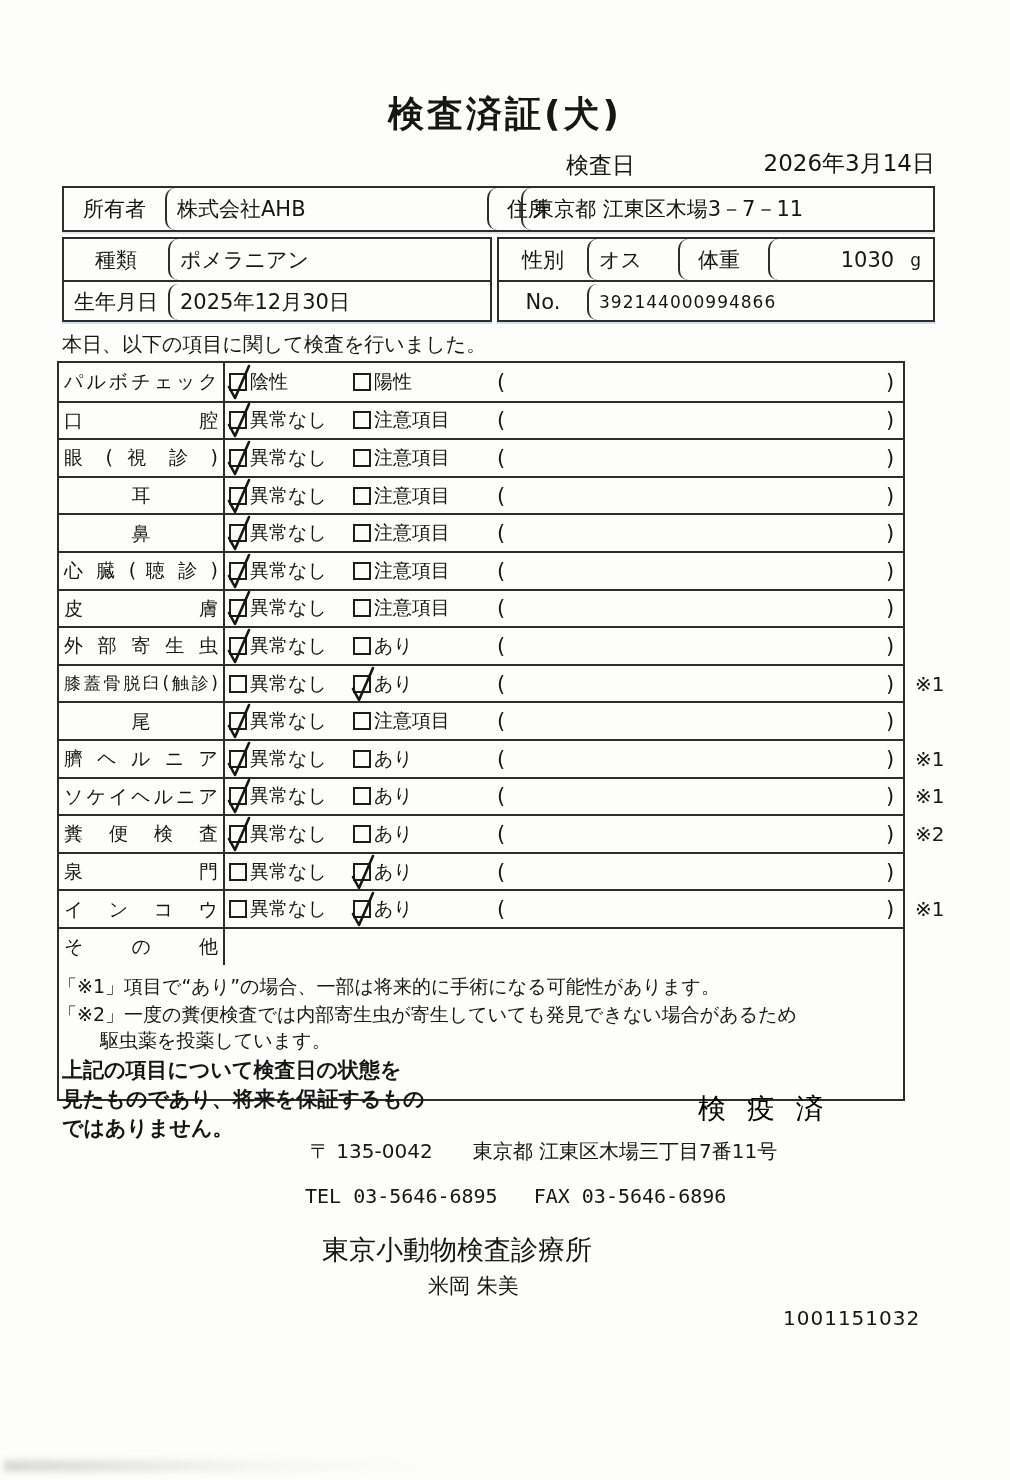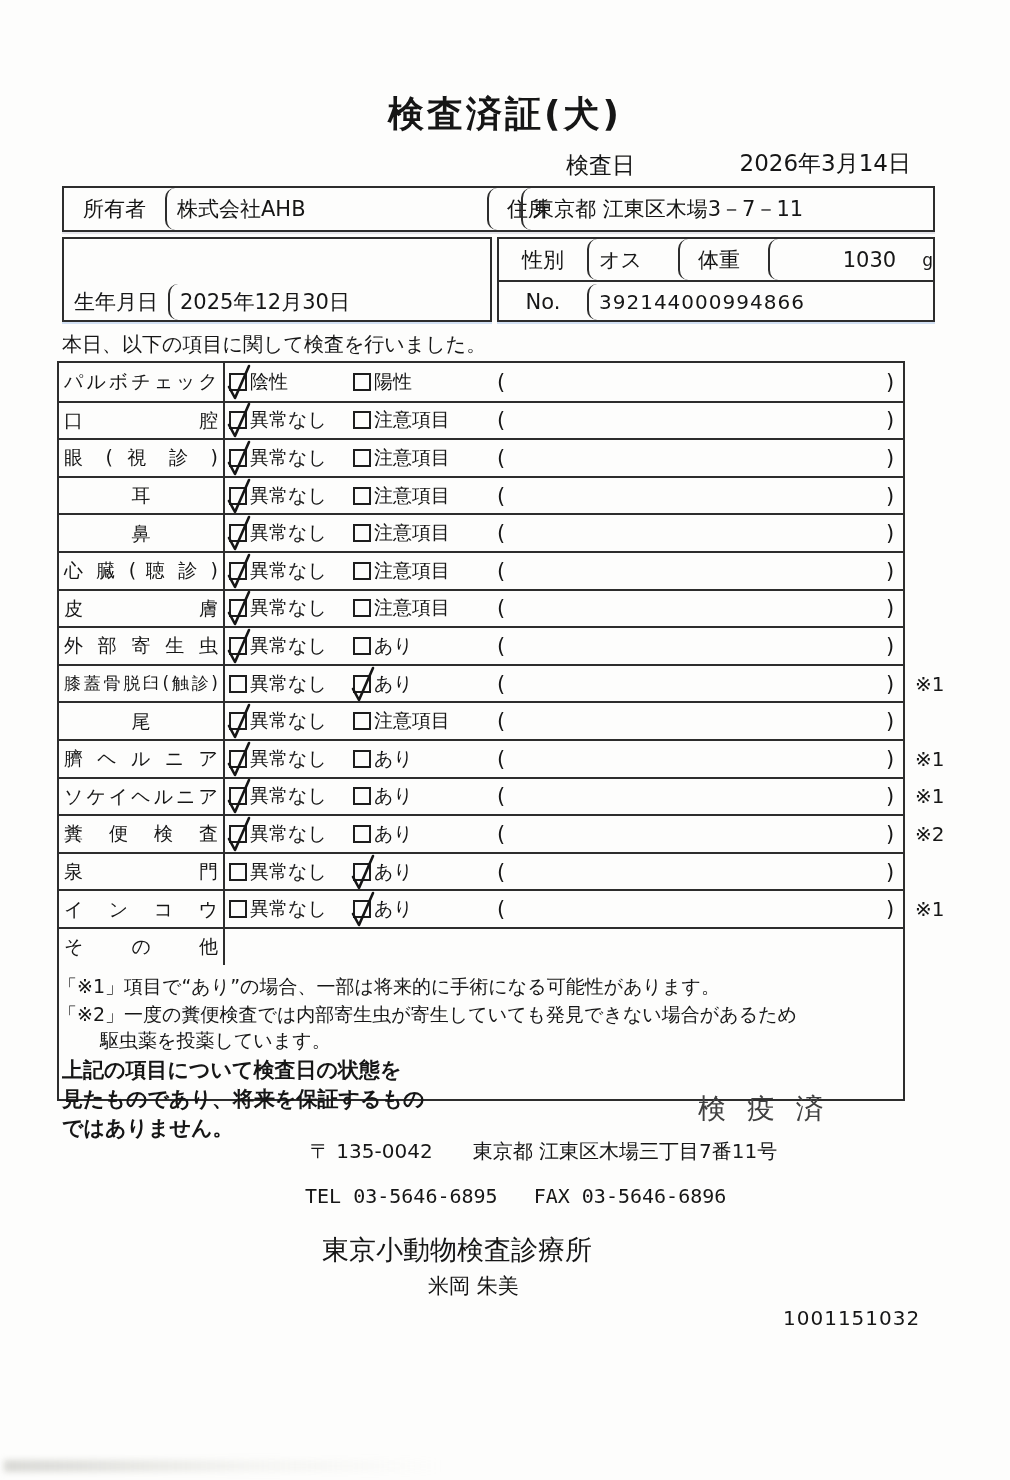--- a/index.html
+++ b/index.html
@@ -9,21 +9,21 @@
     font-family:"DejaVu Sans","Liberation Sans",sans-serif;
     --line:#2d2d2d;
   }
   .abs{position:absolute;}
   
   .doc-title{
     left:0;right:0;top:90px;text-align:center;
     font-size:36px;font-weight:bold;letter-spacing:3px;
   }
   .insp-label{left:566px;top:150px;font-size:23px;}
-  .insp-date{left:736px;top:148px;width:175px;text-align:right;font-size:23px;}
+  .insp-date{left:760px;top:148px;width:175px;text-align:right;font-size:23px;}
   
   .tbl{position:absolute;border:2px solid var(--line);box-sizing:border-box;background:#fdfdfc;}
   .cell{position:absolute;top:0;bottom:0;display:flex;align-items:center;box-sizing:border-box;font-size:21px;border-radius:10px;}
   .cell.c{justify-content:center;}
   .cell.bl{border-left:2px solid var(--line);}
   .pad{padding-left:10px;}
   
   .owner-tbl{left:62px;top:186px;width:873px;height:46px;box-shadow:0 2px 0 rgba(160,160,185,.25);}
   .ow1{left:0;width:101px;}
   .ow2{left:101px;right:446px;}
@@ -33,23 +33,23 @@
   .pet-left{left:62px;top:237px;width:430px;height:85px;box-shadow:0 2px 0 rgba(130,170,225,.35);}
   .pet-right{left:497px;top:237px;width:438px;height:85px;box-shadow:0 2px 0 rgba(130,170,225,.35);}
   .prow{position:absolute;left:0;right:0;box-sizing:border-box;}
   .prow.r1{top:0;height:43px;border-bottom:2px solid var(--line);}
   .prow.r2{top:45px;bottom:0;}
   .pl-lab{left:0;width:104px;}
   .pl-val{left:104px;right:0;border-left:2px solid var(--line);}
   .pr-c1{left:0;width:88px;}
   .pr-c2{left:88px;width:80px;}
   .pr-c3{left:179px;width:80px;}
-  .pr-c4{left:269px;right:0;justify-content:flex-end;gap:26px;}
+  .pr-c4{left:269px;right:0;justify-content:flex-end;padding-right:12px;gap:16px;}
   .pr-no{left:0;width:88px;}
-  .pr-noval{left:88px;right:0;border-left:2px solid var(--line);font-size:20px;letter-spacing:1px;}
+  .pr-noval{left:88px;right:0;border-left:2px solid var(--line);font-size:17px;letter-spacing:1px;}
   .unit{font-size:17px;}
   
   .statement{left:62px;top:331px;font-size:20px;}
   
   .checklist{left:57px;top:361px;width:848px;height:740px;border:2px solid var(--line);box-sizing:border-box;}
   .ct-row{position:relative;height:37.6px;box-sizing:border-box;}
   .ct-row + .ct-row{border-top:2px solid var(--line);}
   .ct-label{position:absolute;left:0;top:0;bottom:0;width:166px;box-sizing:border-box;
     border-right:2px solid var(--line);display:flex;align-items:center;padding:0 5px;}
   .row-label-text{flex:1;font-size:19px;text-align:justify;text-align-last:justify;line-height:1;}
@@ -66,21 +66,21 @@
   .po{left:270px;}
   .pc{left:659px;}
   .note{position:absolute;left:856px;top:50%;transform:translateY(-50%);font-size:20px;white-space:nowrap;}
   .check-mark{display:none;position:absolute;left:-6px;top:-13px;width:28px;height:40px;overflow:visible;}
   .check-mark.show{display:block;}
   
   .fn0{left:58px;top:974px;font-size:19px;}
   .fn1{left:58px;top:1002px;font-size:19px;}
   .fn2{left:100px;top:1028px;font-size:19px;}
   .disc{left:62px;top:1056px;font-size:21px;font-weight:bold;line-height:29px;}
-  .stamp{left:698px;top:1090px;font-size:28px;letter-spacing:6px;color:#404040;}
+  .stamp{left:698px;top:1090px;font-size:28px;letter-spacing:6px;color:#000000;}
   .postal-line{left:310px;top:1138px;font-size:20px;display:flex;gap:40px;}
   .tel-line{left:305px;top:1184px;font-size:20px;display:flex;gap:36px;font-family:"DejaVu Sans Mono","Liberation Mono",monospace;}
   .clinic-name{left:322px;top:1232px;font-size:27px;}
   .vet-name{left:428px;top:1272px;font-size:21px;}
   .doc-code{left:783px;top:1306px;font-size:20px;letter-spacing:1px;}
   .smudge{left:4px;bottom:8px;width:440px;height:12px;
     background:linear-gradient(90deg,rgba(150,150,140,.35),rgba(200,200,190,.15) 55%,transparent);
     filter:blur(3px);}
 </style>
 </head>
@@ -94,20 +94,24 @@
   <div class="abs insp-date">2026年3月14日</div>
 
   <div class="tbl owner-tbl">
     <div class="cell c ow1">所有者</div>
     <div class="cell pad ow2 bl">株式会社AHB</div>
     <div class="cell c ow3 bl">住所</div>
     <div class="cell pad ow4 bl">東京都 江東区木場3－7－11</div>
   </div>
 
   <div class="tbl pet-left">
+    <div class="prow r1">
+      <div class="cell c pl-lab">種類</div>
+      <div class="cell pad pl-val">ポメラニアン</div>
+    </div>
     <div class="prow r2">
       <div class="cell c pl-lab">生年月日</div>
       <div class="cell pad pl-val">2025年12月30日</div>
     </div>
   </div>
   <div class="tbl pet-right">
     <div class="prow r1">
       <div class="cell c pr-c1">性別</div>
       <div class="cell pad pr-c2 bl">オス</div>
       <div class="cell c pr-c3 bl">体重</div>

